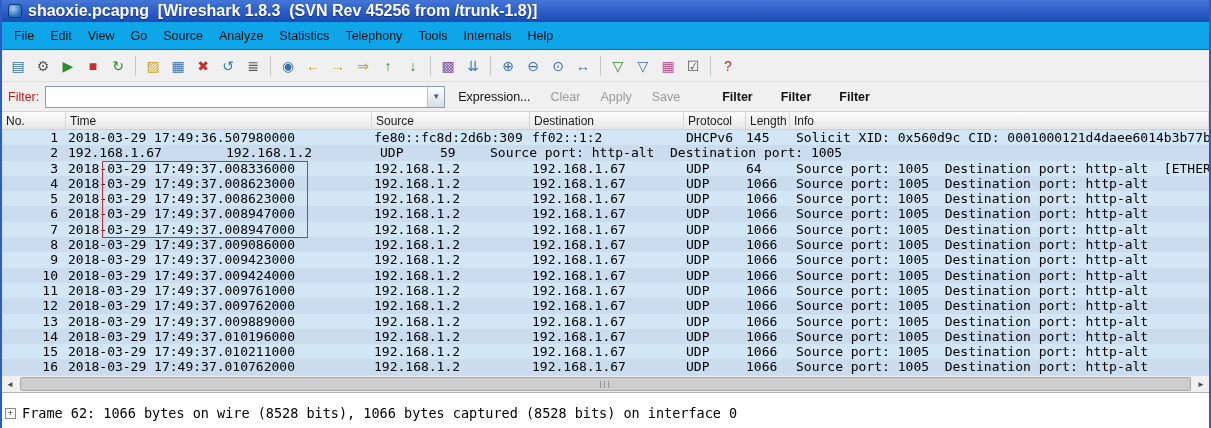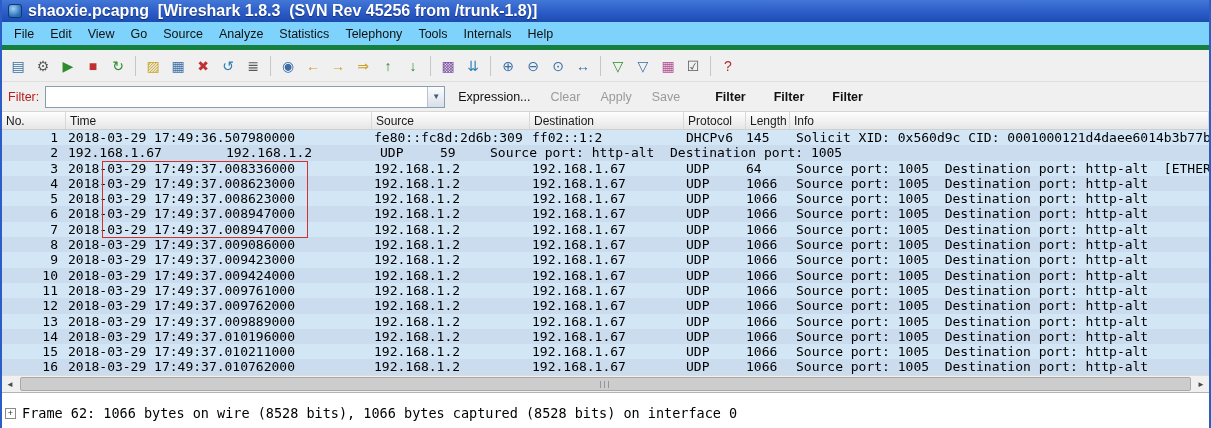--- a/index.html
+++ b/index.html
@@ -1,35 +1,35 @@
 <!DOCTYPE html>
 <html><head>
 <meta charset="utf-8">
 <style>
   *{box-sizing:border-box;margin:0;padding:0}
   html,body{width:1211px;height:428px;overflow:hidden;background:#fff;font-family:"Liberation Sans",sans-serif}
   .window{position:relative;width:1211px;height:428px;background:#f0f0f0;border-left:2px solid #2c5cc5;border-right:2px solid #2c5cc5;overflow:hidden}
   .title-bar{height:22px;background:linear-gradient(180deg,#4377d6 0%,#2b5cc8 55%,#1d4bb0 100%);display:flex;align-items:center;padding:0 6px;gap:6px}
   .app-icon{width:14px;height:14px;border-radius:3px;background:radial-gradient(circle at 35% 30%,#9fd0f5,#2a6fb8 70%);border:1px solid #0d3a6e;flex:none}
   .title-text{color:#fff;font-size:16px;font-weight:bold;white-space:pre;text-shadow:0 1px 1px rgba(0,0,0,.45)}
-  .menu-bar{height:28px;display:flex;align-items:flex-end;padding:0 4px;background:#7dd3fc;border-bottom:5px solid #15803d}
+  .menu-bar{height:28px;display:flex;align-items:center;padding:0 4px;background:#0ea5e9;border-bottom:1px solid #15803d}
   .menu-item{font-size:12.5px;color:#111;padding:4px 8px;cursor:default}
   .toolbar{height:32px;display:flex;align-items:center;padding:0 4px;gap:1px;background:#f0f0f0;border-bottom:1px solid #dedede}
   .tb-btn{width:24px;height:24px;border:1px solid transparent;background:transparent;display:flex;align-items:center;justify-content:center;border-radius:2px}
   .tb-glyph{font-size:14px;line-height:1}
   .tb-sep{width:1px;height:20px;background:#c6c6c6;margin:0 4px}
   .filter-bar{height:30px;display:flex;align-items:center;padding:0 6px;gap:6px;background:#f0f0f0;border-bottom:1px solid #d6d6d6}
   .filter-label{font-size:12.5px;color:#b91c1c}
   .filter-combo{display:flex;height:22px;border:1px solid #8a9cb2;background:#fff;width:400px;flex:none}
   .filter-input{flex:1;border:none;outline:none;font-size:12.5px;padding:0 4px;font-family:"Liberation Sans",sans-serif}
   .combo-drop{width:17px;border:none;border-left:1px solid #b5c3d4;background:linear-gradient(#fdfdfd,#d8dee8);display:flex;align-items:center;justify-content:center}
   .caret{font-size:8px;color:#3a5a7a}
   .flat-btn{border:none;background:transparent;font-size:12.5px;padding:2px 7px;color:#111}
   .flat-btn.disabled{color:#9a9a9a}
-  .extra-filters{display:flex;gap:14px;margin-left:15px}
+  .extra-filters{display:flex;gap:14px;margin-left:22px}
   .extra-filters .flat-btn{font-weight:bold}
   .packet-list{background:#f0abfc}
   .list-header{display:flex;height:18px;background:linear-gradient(#fefefe,#e6e6e6);border-bottom:1px solid #cfcfcf}
   .hcell{font-size:12px;color:#1a1a1a;padding:2px 0 0 4px;border-right:1px solid #d8d8d8;overflow:hidden;white-space:pre}
   .rows{height:245px;overflow:hidden}
   .prow{display:flex;height:15.3px;font-family:"DejaVu Sans Mono","Liberation Mono",monospace;font-size:13px;color:#000}
   .prow.even{background:#d3e6f6}
   .prow.odd{background:#cadcee}
   .cell{overflow:hidden;white-space:pre;line-height:15.3px}
   .c0{width:64px;flex:none}

